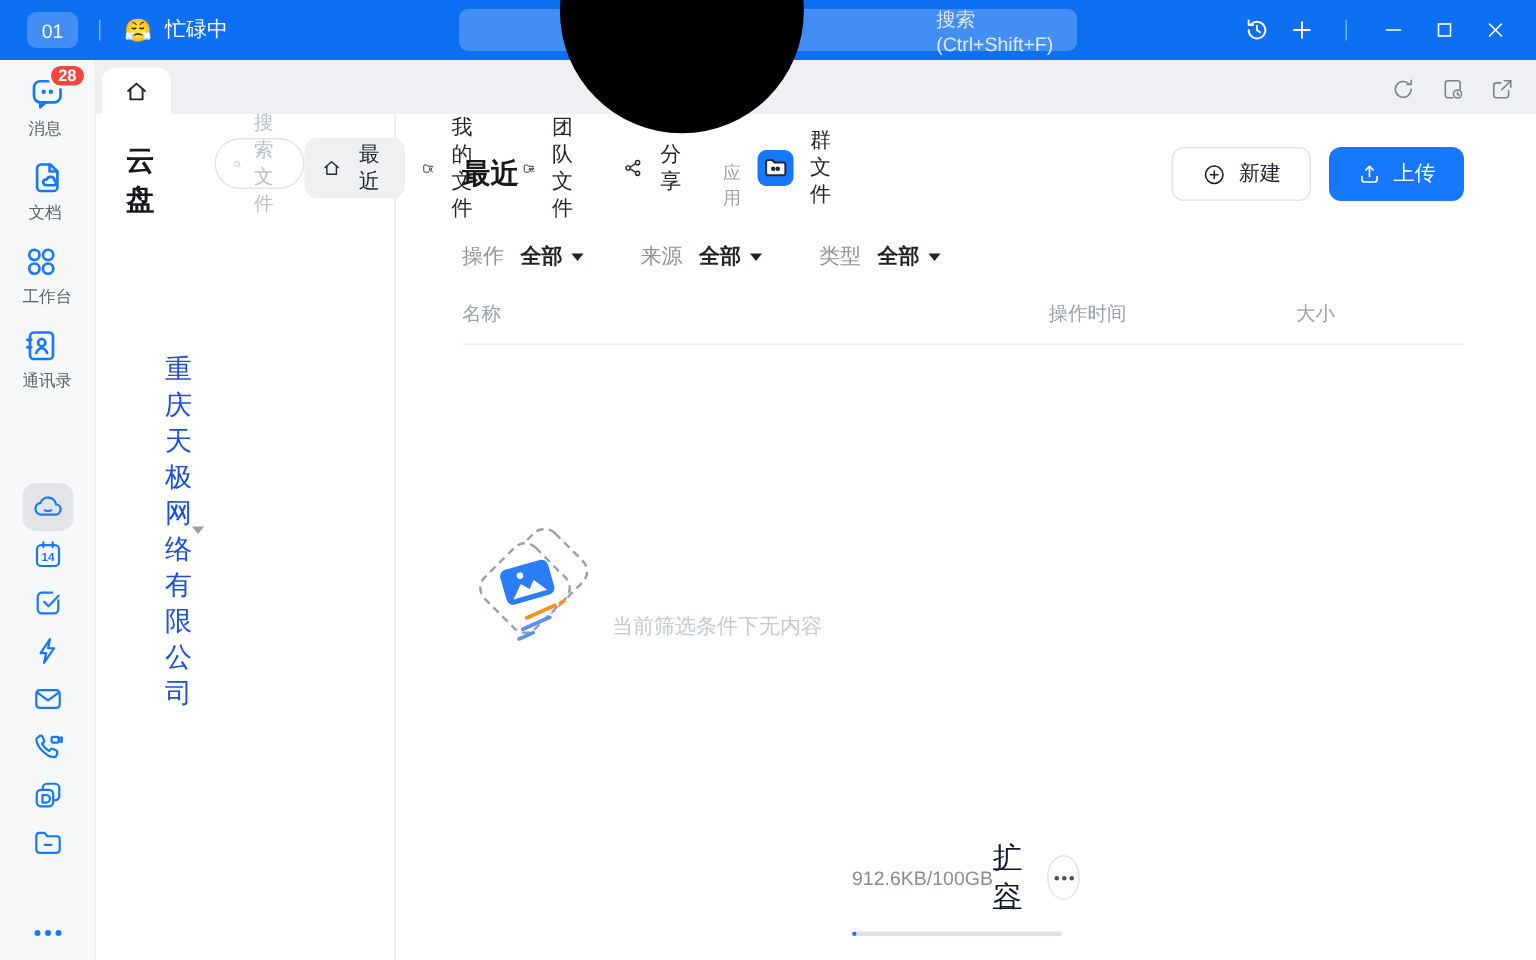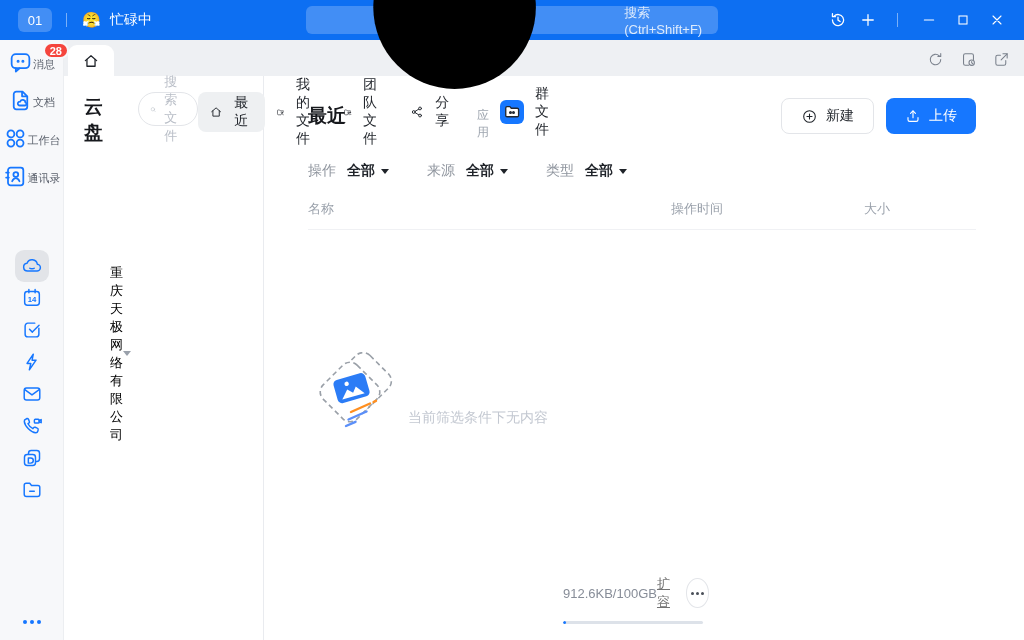--- a/index.html
+++ b/index.html
@@ -25,21 +25,21 @@
     stroke-linecap:round; stroke-linejoin:round; }
   .winctl { width:34px; height:30px; display:flex; align-items:center; justify-content:center; cursor:pointer; }
   .winctl svg { width:16px; height:16px; stroke:#fff; fill:none; stroke-width:1.6; stroke-linecap:round; }
 
   
   .app-body { display:flex; height:600px; }
 
   
   .rail { width:64px; background:#f7f8fa; border-right:1px solid #eceef1;
     display:flex; flex-direction:column; align-items:center; padding:10px 0 10px; }
-  .rail-item { display:flex; flex-direction:row; align-items:center; margin-bottom:13px;
+  .rail-item { display:flex; flex-direction:column; margin-bottom:13px;
     position:relative; cursor:pointer; }
   .rail-item svg { width:25px; height:25px; stroke:#1677ff; fill:none; stroke-width:1.7;
     stroke-linecap:round; stroke-linejoin:round; }
   .rail-label { font-size:11px; color:#5c626d; margin-top:3px; }
   .badge { position:absolute; top:-8px; right:-14px; background:#f5453d; color:#fff;
     font-size:11px; border-radius:9px; padding:0 5px; height:17px; line-height:15px;
     border:2px solid #f7f8fa; font-weight:bold; }
   .rail-bottom { margin-top:48px; display:flex; flex-direction:column; gap:0; align-items:center; }
   .rail-btn { width:34px; height:32px; border-radius:9px; display:flex; align-items:center;
     justify-content:center; cursor:pointer; }
@@ -62,40 +62,40 @@
   .tab-actions svg { width:17px; height:17px; stroke:#7a818c; fill:none; stroke-width:1.5;
     stroke-linecap:round; stroke-linejoin:round; }
 
   .content { display:flex; height:564px; }
 
   
   .sidebar { width:200px; background:#fff; border-right:1px solid #e9ebef;
     display:flex; padding:16px 13px 10px; }
   .sb-title { font-size:19px; font-weight:bold; color:#17191d; margin:2px 0 11px 7px; }
   .sb-org { display:flex; align-items:center; justify-content:space-between;
-    margin:0 7px 15px; color:#000000; font-size:13px; cursor:pointer; }
+    margin:0 7px 15px; color:#1d4ed8; font-size:18px; cursor:pointer; }
   .caret { width:0; height:0; border-left:4px solid transparent; border-right:4px solid transparent;
     border-top:5px solid #9aa1ab; display:inline-block; }
   .caret.dark { border-top-color:#1f2329; }
   .sb-search { height:34px; border:1px solid #e3e5e9; border-radius:17px; display:flex;
     align-items:center; gap:8px; padding:0 11px; color:#b9bec7; font-size:13px;
     margin-bottom:14px; cursor:text; }
   .sb-search svg { width:15px; height:15px; stroke:#b0b6bf; fill:none; stroke-width:1.7; stroke-linecap:round; }
   .sb-item { height:40px; border-radius:8px; display:flex; align-items:center; gap:11px;
     padding:0 11px; font-size:14px; color:#1f2329; margin-bottom:1px; cursor:pointer; }
   .sb-item.active { background:#eef0f2; }
   .sb-item svg { width:20px; height:20px; stroke:#23272e; fill:none; stroke-width:1.6;
     stroke-linecap:round; stroke-linejoin:round; }
   .sb-section { font-size:12px; color:#9ea5af; margin:15px 0 9px 11px; }
   .app-tile { width:24px; height:24px; background:#1677ff; border-radius:6px;
     display:flex; align-items:center; justify-content:center; flex:none; }
   .sb-bottom { margin-top:auto; padding:0 3px; }
   .storage-row { display:flex; align-items:center; }
   .storage-text { font-size:13px; color:#878d98; flex:1; }
-  .expand-link { color:#737373; font-size:13px; cursor:pointer; margin-right:9px;text-decoration:underline; }
+  .expand-link { color:#0f172a; font-size:19px; cursor:pointer; margin-right:9px;text-decoration:underline; }
   .more-circle { width:30px; height:30px; border:1px solid #e3e5e9; border-radius:50%;
     display:flex; align-items:center; justify-content:center; gap:2px; cursor:pointer; background:#fff; }
   .more-circle i { width:3px; height:3px; border-radius:50%; background:#4a4f58; display:block; }
   .progress { height:3px; background:#dde2e9; border-radius:2px; margin:10px 0 6px; width:140px; overflow:hidden; }
   .progress > div { height:100%; background:#1677ff; border-radius:2px; }
 
   
   .main { flex:1; padding:22px 48px 0 44px; display:flex; flex-direction:column; }
   .main-header { display:flex; align-items:center; justify-content:space-between; }
   .main-title { font-size:19px; font-weight:bold; color:#17191d; }
@@ -105,21 +105,21 @@
   .btn-new { border:1px solid #e3e5e9; background:#fff; color:#1f2329; }
   .btn-new svg { width:17px; height:17px; stroke:#1f2329; fill:none; stroke-width:1.5; stroke-linecap:round; }
   .btn-upload { background:#1677ff; color:#fff; border:none; }
   .btn-upload svg { width:16px; height:16px; stroke:#fff; fill:none; stroke-width:1.7;
     stroke-linecap:round; stroke-linejoin:round; }
   .filters { display:flex; gap:38px; margin-top:28px; font-size:14px; }
   .filter { display:flex; align-items:center; gap:11px; }
   .filter-label { color:#8f959e; }
   .filter-value { color:#1f2329; display:flex; align-items:center; gap:6px; cursor:pointer;font-weight:bold; }
   .table-head { display:flex; margin-top:20px; padding-bottom:11px; border-bottom:1px solid #f0f1f4;
-    font-size:13px; color:#9aa1ab;gap:28px; }
+    font-size:13px; color:#9aa1ab; }
   .col-name { flex:1; }
   .col-time { width:165px; }
   .col-size { width:112px; }
   .empty { display:flex; flex-direction:row; align-items:center; margin-top:122px; }
   .empty-text { margin-top:40px; font-size:14px; color:#c3c8d1; }
 </style>
 </head>
 <body>
 
 <div class="titlebar">

